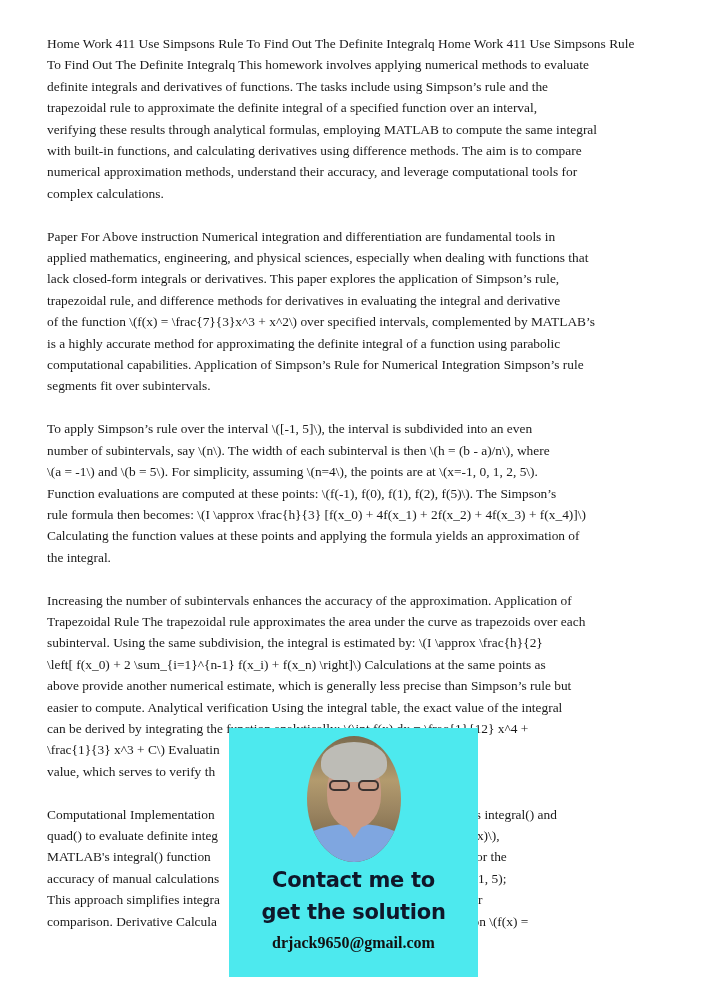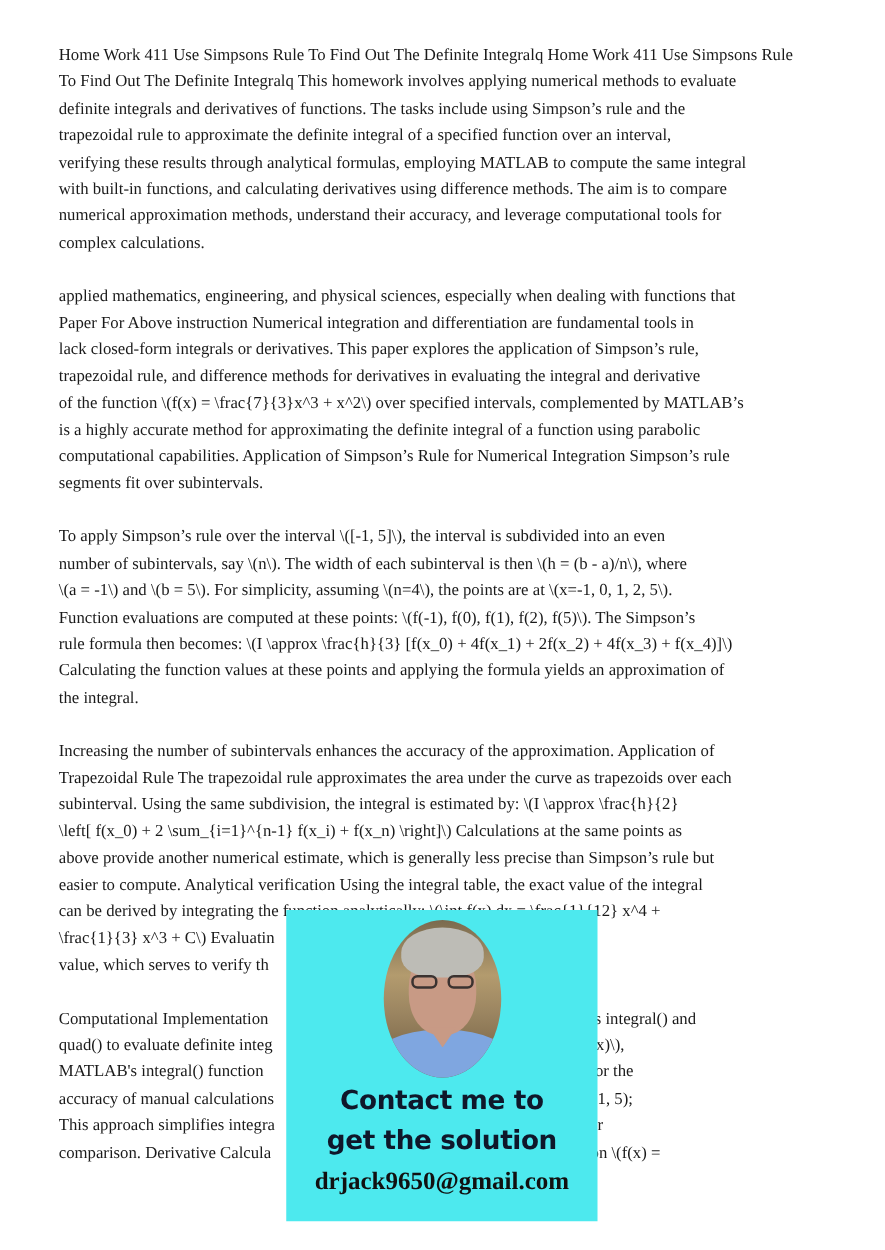--- a/index.html
+++ b/index.html
@@ -105,41 +105,41 @@
     .contact-line.one { top: 140px; }
     .contact-line.two { top: 172px; }
     .email {
       position: absolute;
       left: 0;
       top: 206px;
       width: 249px;
       text-align: center;
       font-family: "Liberation Serif", "DejaVu Serif", serif;
       font-weight: bold;
-      font-size: 20px;
+      font-size: 16px;
       color: #111111;
     }
   </style>
 </head>
 <body>
 
 <div class="page">
   <div class="para">
     <span class="line">Home Work 411 Use Simpsons Rule To Find Out The Definite Integralq Home Work 411 Use Simpsons Rule</span>
     <span class="line">To Find Out The Definite Integralq This homework involves applying numerical methods to evaluate</span>
     <span class="line">definite integrals and derivatives of functions. The tasks include using Simpson’s rule and the</span>
     <span class="line">trapezoidal rule to approximate the definite integral of a specified function over an interval,</span>
     <span class="line">verifying these results through analytical formulas, employing MATLAB to compute the same integral</span>
     <span class="line">with built-in functions, and calculating derivatives using difference methods. The aim is to compare</span>
     <span class="line">numerical approximation methods, understand their accuracy, and leverage computational tools for</span>
     <span class="line">complex calculations.</span>
   </div>
   <div class="para">
+    <span class="line">Paper For Above instruction Numerical integration and differentiation are fundamental tools in</span>
     <span class="line">applied mathematics, engineering, and physical sciences, especially when dealing with functions that</span>
-    <span class="line">Paper For Above instruction Numerical integration and differentiation are fundamental tools in</span>
     <span class="line">lack closed-form integrals or derivatives. This paper explores the application of Simpson’s rule,</span>
     <span class="line">trapezoidal rule, and difference methods for derivatives in evaluating the integral and derivative</span>
     <span class="line">of the function \(f(x) = \frac{7}{3}x^3 + x^2\) over specified intervals, complemented by MATLAB’s</span>
     <span class="line">is a highly accurate method for approximating the definite integral of a function using parabolic</span>
     <span class="line">computational capabilities. Application of Simpson’s Rule for Numerical Integration Simpson’s rule</span>
     <span class="line">segments fit over subintervals.</span>
   </div>
   <div class="para">
     <span class="line">To apply Simpson’s rule over the interval \([-1, 5]\), the interval is subdivided into an even</span>
     <span class="line">number of subintervals, say \(n\). The width of each subinterval is then \(h = (b - a)/n\), where</span>

